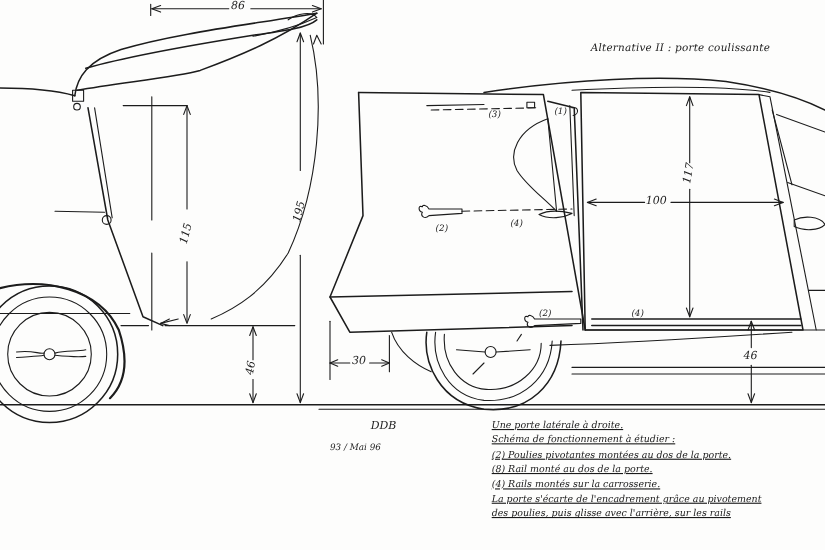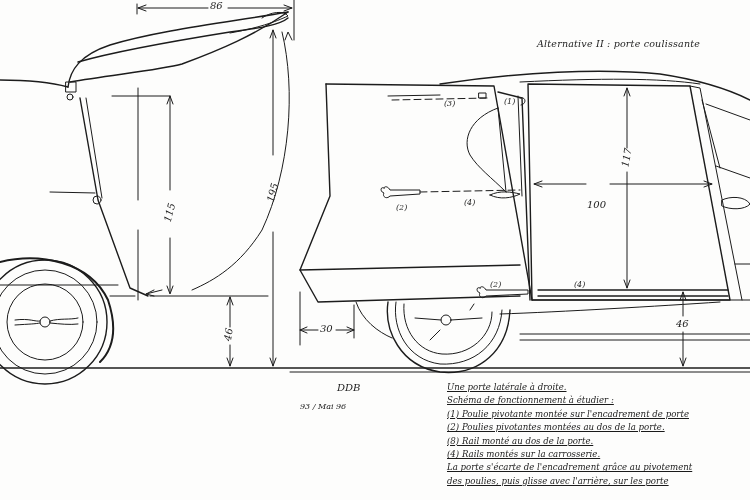--- a/index.html
+++ b/index.html
@@ -161,37 +161,36 @@
     <line class="ink thin" x1="290" y1="372" x2="750" y2="372"></line>
   </svg>
 
   <div class="hand title">Alternative II : porte coulissante</div>
 
   <div class="hand dim" style="left:210px; top:0px;">86</div>
   <div class="hand dim" style="left:160px; top:207px; transform:rotate(-75deg);">115</div>
   <div class="hand dim" style="left:263px; top:187px; transform:rotate(-75deg);">195</div>
   <div class="hand dim" style="left:222px; top:329px; transform:rotate(-80deg);">46</div>
   <div class="hand dim" style="left:320px; top:323px;">30</div>
-  <div class="hand dim" style="left:587px; top:177px;margin-top:22px;">100</div>
+  <div class="hand dim" style="left:587px; top:177px;">100</div>
   <div class="hand dim" style="left:617px; top:152px; transform:rotate(-80deg);">117</div>
   <div class="hand dim" style="left:676px; top:318px;">46</div>
 
   <div class="hand lbl" style="left:504px; top:97px;">(1)</div>
   <div class="hand lbl" style="left:444px; top:99px;">(3)</div>
   <div class="hand lbl" style="left:396px; top:203px;">(2)</div>
   <div class="hand lbl" style="left:464px; top:198px;">(4)</div>
   <div class="hand lbl" style="left:490px; top:280px;">(2)</div>
   <div class="hand lbl" style="left:574px; top:280px;">(4)</div>
 
   <div class="hand sig">DDB</div>
   <div class="hand sigdate">93 / Mai 96</div>
 
   <div class="notes">
     <div>Une porte latérale à droite.</div>
     <div>Schéma de fonctionnement à étudier :</div>
-    <div>(1) Poulie pivotante montée sur l'encadrement de porte</div>
     <div>(2) Poulies pivotantes montées au dos de la porte.</div>
     <div>(8) Rail monté au dos de la porte.</div>
     <div>(4) Rails montés sur la carrosserie.</div>
     <div>La porte s'écarte de l'encadrement grâce au pivotement</div>
-    <div>des poulies, puis glisse avec l'arrière, sur les porte</div>
+    <div>des poulies, puis glisse avec l'arrière, sur les rails</div>
   </div>
 </div>
 
 </body></html>

